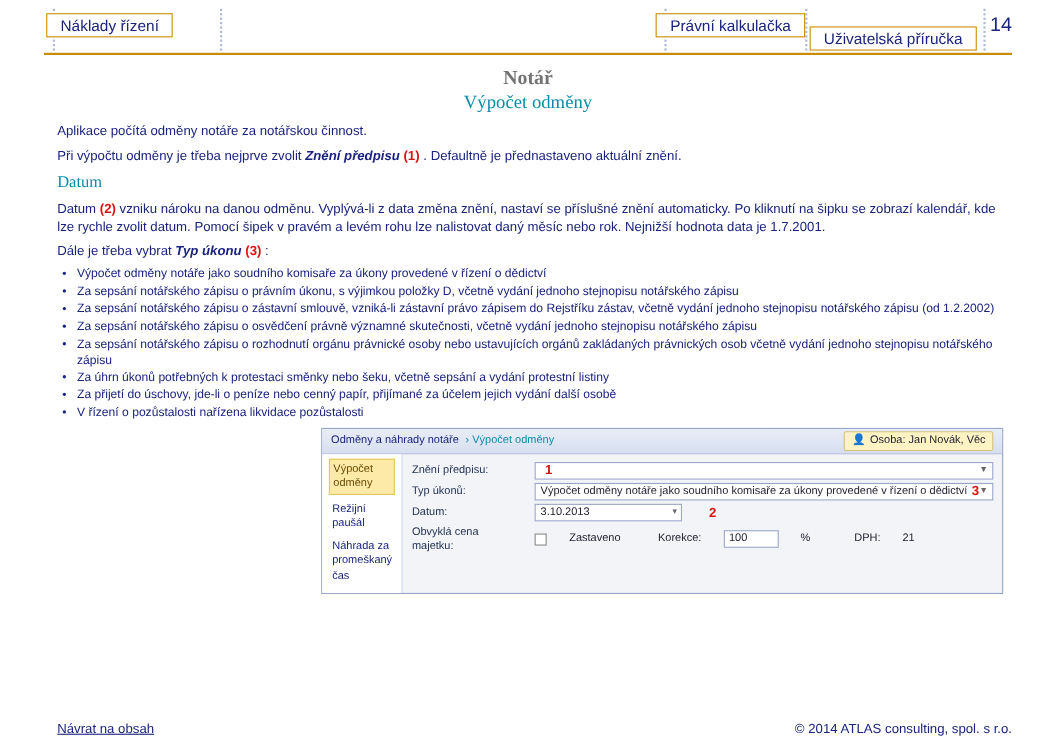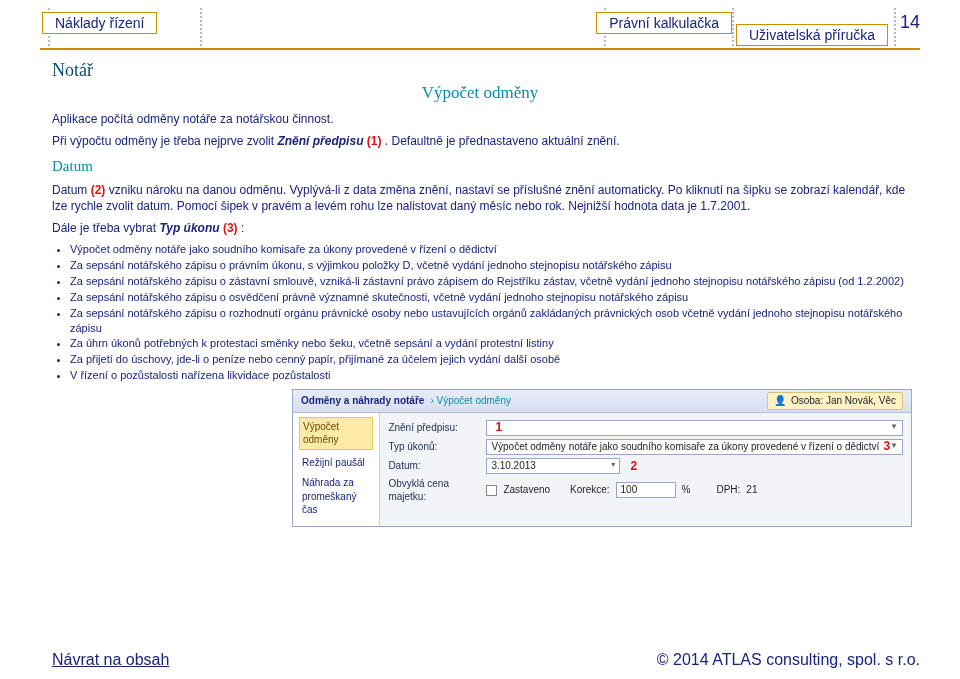--- a/index.html
+++ b/index.html
@@ -50,24 +50,26 @@
   
   .rule {
     border-top: 2px solid #c98e00;
     margin: 0 40px 8px 40px;
   }
   .content {
     margin: 0 52px;
     line-height: 1.35;
   }
   .title-teal {
-    color: #0c4a6e;
+    text-align: center;
+    color: #737373;
     font-family: "Comic Sans MS", cursive;
     font-size: 18px;
     margin: 2px 0 0 0;
+    font-weight: bold;
   }
   .subtitle-teal {
     text-align: center;
     color: #0a8ca8;
     font-family: "Comic Sans MS", cursive;
     font-size: 17px;
     margin: 0 0 6px 0;
   }
   .para { margin: 6px 0; color: #1a237e; font-size: 12px; }
   .bold-italic { font-weight: bold; font-style: italic; }
@@ -80,21 +82,21 @@
     font-size: 15px;
     margin: 2px 0 4px 0;
   }
   .footer {
     position: absolute;
     bottom: 10px;
     left: 52px;
     right: 40px;
     display: flex;
     justify-content: space-between;
-    font-size: 16px;
+    font-size: 12px;
     color: #1a237e;
   }
   .footer a { color: #1a237e; text-decoration: underline; }
 
   
   .app {
     margin: 6px 0 0 240px;
     width: 620px;
     border: 1px solid #9aa6c9;
     background: #f2f4f7;
@@ -122,39 +124,39 @@
   .app-body { display:flex; }
   .app-side {
     width:110px;
     background:#fff;
     border-right:1px solid #c9d1e4;
     padding:4px 6px;
   }
   .app-side .sel { background:#fde9a8; border:1px solid #e3c860; padding:2px 3px; margin-bottom:4px; color:#6a4b00;}
   .app-side .itm { padding:2px 3px; color:#1a237e; margin-bottom:3px;}
   .app-main { flex:1; padding:4px 8px; }
-  .frow { display:flex; align-items:center; gap:6px; margin:3px 0; }
+  .frow { display:flex; align-items:center; gap:20px; margin:3px 0; }
   .flabel { width:92px; color:#235; }
   .field {
     background:#fff; border:1px solid #9aa6c9;
     flex:1; height:16px; padding:1px 4px;
     display:flex; align-items:center; justify-content:space-between;
     color:#223;
   }
   .field .caret { color:#666; font-size:8px;}
   .picker { width:134px; flex:none;}
   .marker {
     color:#d11; font-weight:bold; margin-left:4px; font-size:12px;
   }
   .chk {
     width:11px;height:11px;border:1px solid #888;background:#fff;display:inline-block;
   }
-  .smfield { width:60px; flex:none; text-align:right;}
+  .smfield { width:50px; flex:none; text-align:right;}
   .tealtext { color:#0a8ca8; }
-  .bluetext { color:#1a237e; font-weight:bold;}
+  .bluetext { color:#1a237e; font-weight:normal;}
 </style>
 </head>
 <body>
 
 <div class="hdr">
   <span class="vdots vd1"></span>
   <span class="vdots vd2"></span>
   <span class="vdots vd3"></span>
   <span class="vdots vd5"></span>
   <span class="vdots vd4"></span>

